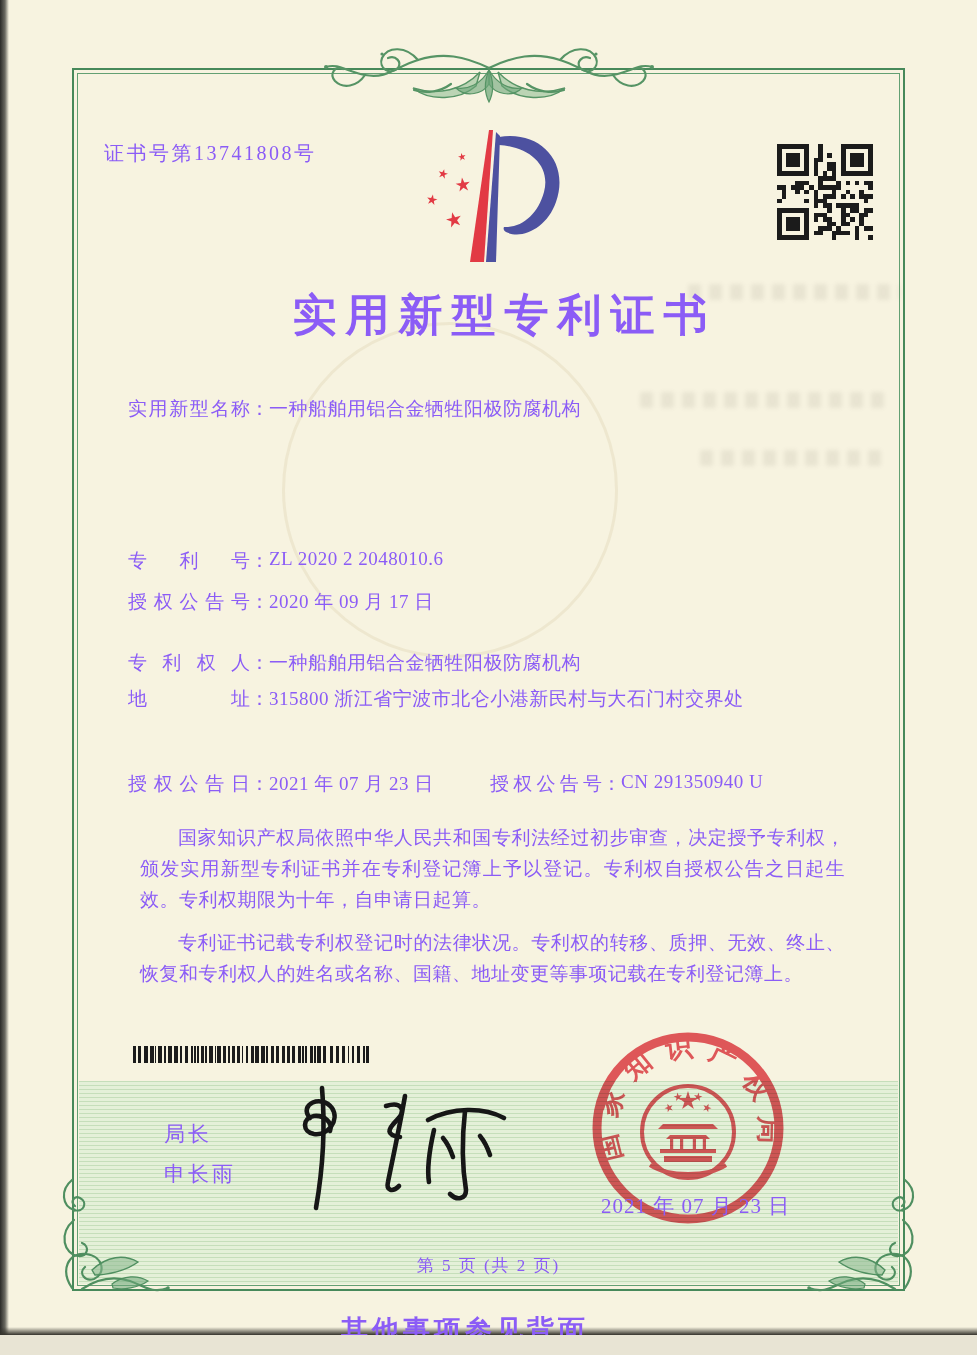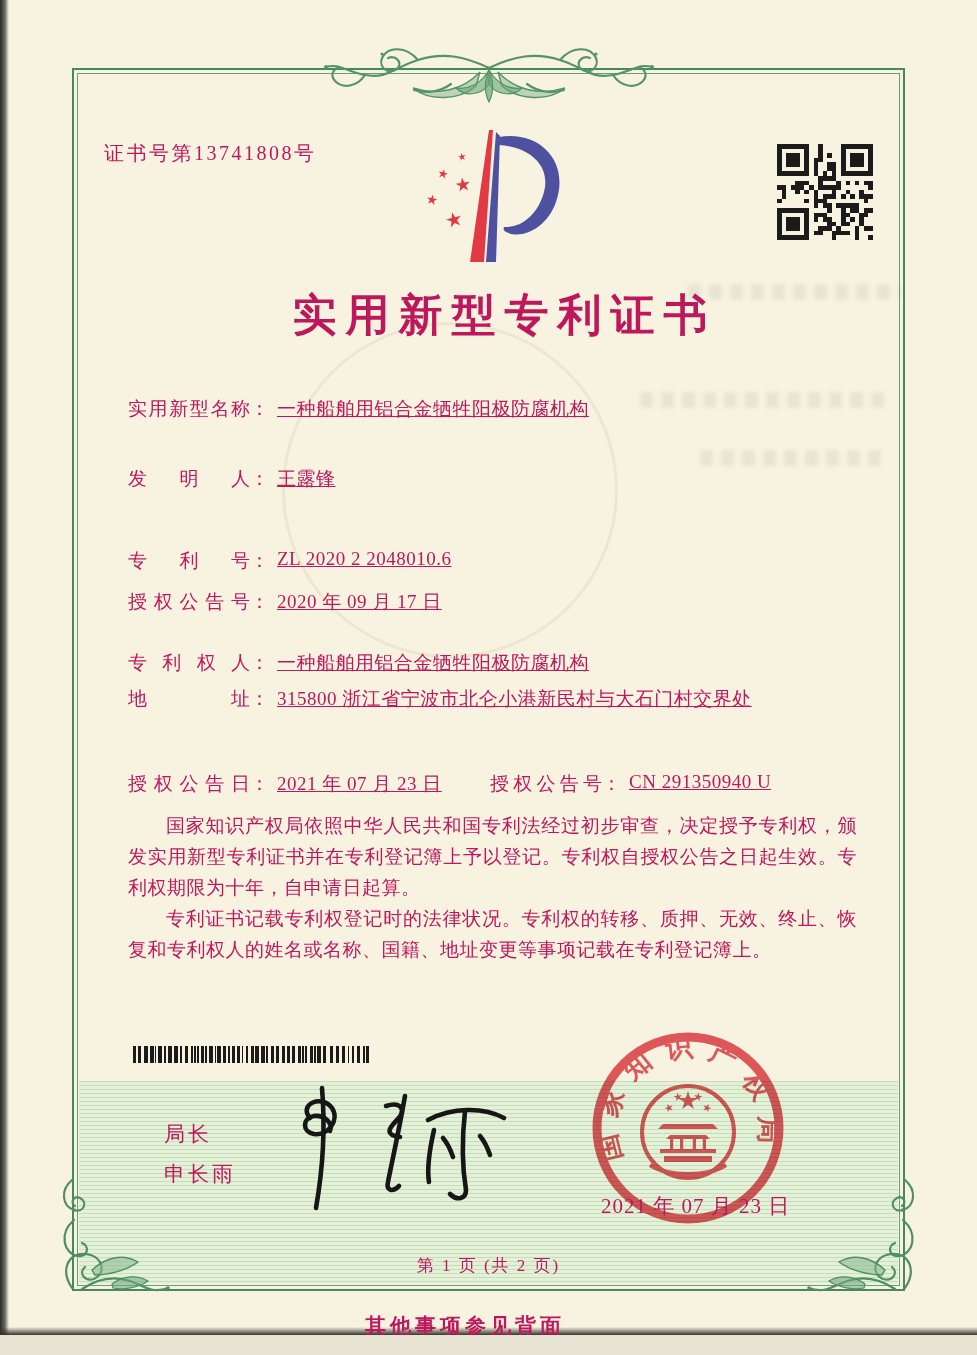--- a/index.html
+++ b/index.html
@@ -1,19 +1,19 @@
 <!DOCTYPE html>
 <html><head>
 <meta charset="utf-8">
 <style>
   html,body{margin:0;padding:0;background:#e8e4d4;}
   .page{
     position:relative; width:977px; height:1335px; margin:0 auto;
     background:#f7f3e0; overflow:hidden;
-    font-family:"Liberation Serif","DejaVu Serif",serif; color:#be185d;
+    font-family:"Liberation Serif","DejaVu Serif",serif; color:#8b5cf6;
   }
   .abs{position:absolute;}
   
   .edge-left{left:0;top:0;width:9px;height:1355px;background:linear-gradient(90deg,#2a2a28,#6b6a62 55%,rgba(107,106,98,0));}
   .edge-bottom{left:0;bottom:0;width:977px;height:8px;background:linear-gradient(0deg,#35332c,rgba(53,51,44,0));}
   
   .watermark{left:282px;top:322px;width:330px;height:330px;border:3px solid rgba(205,193,150,.45);border-radius:50%;opacity:.5;}
   
   .frame{left:72px;top:68px;width:833px;height:1223px;border:2.5px solid #47895a;box-sizing:border-box;}
   .frame-inner{position:absolute;left:3px;top:3px;right:3px;bottom:3px;border:1.2px solid #63a073;}
@@ -22,32 +22,32 @@
     position:absolute;left:5px;right:5px;bottom:5px;height:203px;
     background:
       repeating-linear-gradient(180deg, rgba(160,200,150,.45) 0 1px, rgba(0,0,0,0) 1px 4px),
       #e4f0d8;
   }
   .cert-no{left:104px;top:140px;font-size:20px;letter-spacing:2.5px;}
   .title{left:72px;top:286px;width:833px;text-align:center;font-size:44px;font-weight:700;letter-spacing:9px;margin-left:16px;}
   .field-row{left:128px;height:28px;font-size:19px;white-space:nowrap;}
   .flabel{display:inline-block;width:122px;text-align:justify;text-align-last:justify;vertical-align:top;}
   .fcolon{display:inline-block;vertical-align:top;}
-  .fvalue{display:inline-block;margin-left:8px;vertical-align:top;letter-spacing:.5px;text-decoration:underline;}
+  .fvalue{display:inline-block;vertical-align:top;letter-spacing:.5px;}
   .pair2{position:absolute;left:362px;top:0;white-space:nowrap;}
   .pair2 .flabel{width:112px;}
   .paragraphs{left:128px;top:810px;width:729px;font-size:19px;line-height:31px;text-align:justify;}
-  .paragraphs p{margin:0;text-indent:38px;letter-spacing:.5px;}
+  .paragraphs p{margin:12px;text-indent:38px;letter-spacing:.5px;}
   .barcode{left:132px;top:1046px;}
   .signer{left:128px;font-size:21px;letter-spacing:3px;z-index:3;margin-left:36px;}
   .sig{left:258px;top:1078px;z-index:3;}
   .seal{left:588px;top:1028px;z-index:4;mix-blend-mode:multiply;opacity:.95;}
   .seal-date{left:601px;top:1192px;font-size:21px;letter-spacing:1px;z-index:5;white-space:nowrap;}
   .page-info{left:72px;top:1254px;width:833px;text-align:center;font-size:17px;letter-spacing:2px;z-index:3;}
-  .back-note{left:60px;top:1312px;width:810px;text-align:center;font-size:21px;font-weight:600;letter-spacing:4px;}
+  .back-note{left:60px;top:1312px;width:810px;text-align:center;font-size:27px;font-weight:600;letter-spacing:4px;}
   .smudge{height:16px;background:repeating-linear-gradient(90deg,rgba(118,112,96,.5) 0 13px,rgba(0,0,0,0) 13px 21px);filter:blur(2px);opacity:.22;border-radius:3px;}
   .orn{z-index:2;}
   svg{display:block;}
 </style>
 </head>
 <body>
 
 <div class="page">
 
   <div class="abs edge-left"></div>
@@ -327,23 +327,20 @@
 
   <div class="abs smudge" style="left:688px;top:284px;width:212px"></div>
   <div class="abs smudge" style="left:640px;top:392px;width:248px"></div>
   <div class="abs smudge" style="left:700px;top:450px;width:188px"></div>
 
   <div class="abs title">实用新型专利证书</div>
 
   <div class="abs field-row" style="top:396px">
     <span class="flabel">实用新型名称</span><span class="fcolon">：</span><span class="fvalue">一种船舶用铝合金牺牲阳极防腐机构</span>
   </div>
-  <div class="abs field-row" style="top:466px">
-    <span class="flabel">发明人</span><span class="fcolon">：</span><span class="fvalue">王露锋</span>
-  </div>
   <div class="abs field-row" style="top:548px">
     <span class="flabel">专利号</span><span class="fcolon">：</span><span class="fvalue">ZL 2020 2 2048010.6</span>
   </div>
   <div class="abs field-row" style="top:589px">
     <span class="flabel">授权公告号</span><span class="fcolon">：</span><span class="fvalue">2020 年 09 月 17 日</span>
   </div>
   <div class="abs field-row" style="top:650px">
     <span class="flabel">专利权人</span><span class="fcolon">：</span><span class="fvalue">一种船舶用铝合金牺牲阳极防腐机构</span>
   </div>
   <div class="abs field-row" style="top:686px">
@@ -453,17 +450,17 @@
       <rect x="104.8" y="111" width="3.2" height="10"></rect>
       <rect x="114.8" y="111" width="3.2" height="10"></rect>
       <path d="M72,125 L128,125 L128,121 L72,121 Z"></path>
       <path d="M76,128 h48 v6 h-48 Z"></path>
       <path d="M62,137 C80,149 120,149 138,137" fill="none" stroke="#e5525c" stroke-width="4"></path>
     </g>
   </svg>
 
   <div class="abs seal-date">2021 年 07 月 23 日</div>
 
-  <div class="abs page-info">第 1 页 (共 2 页)</div>
+  <div class="abs page-info">第 5 页 (共 2 页)</div>
 
   <div class="abs back-note">其他事项参见背面</div>
 
 </div>
 
 </body></html>

